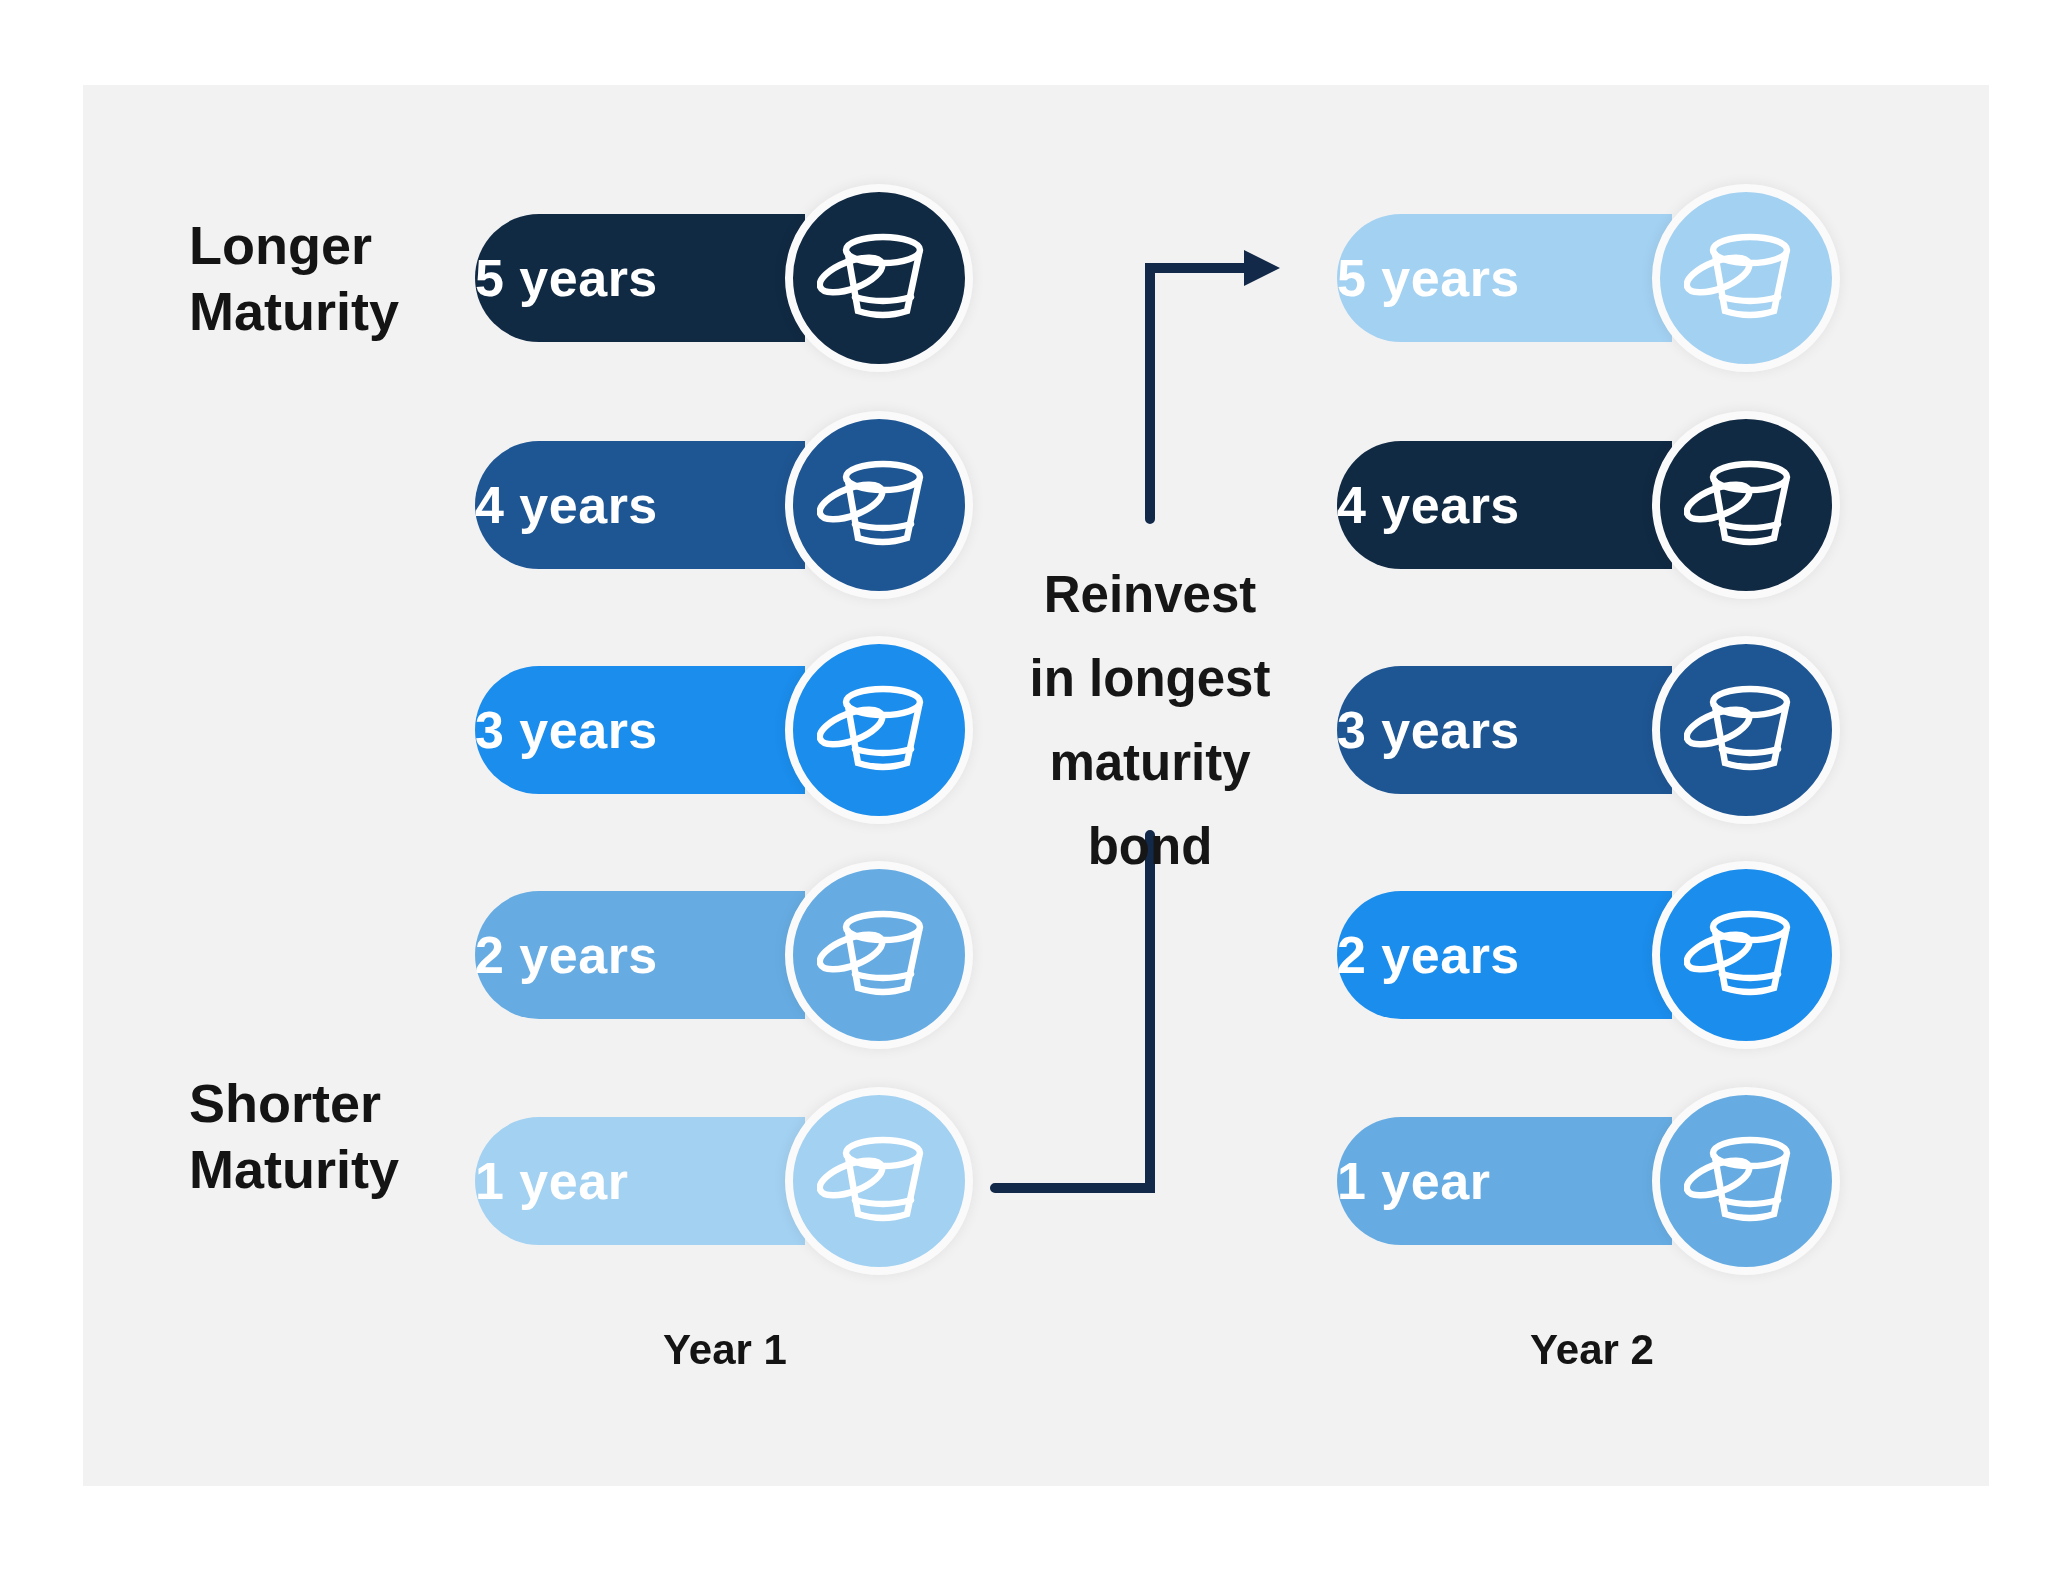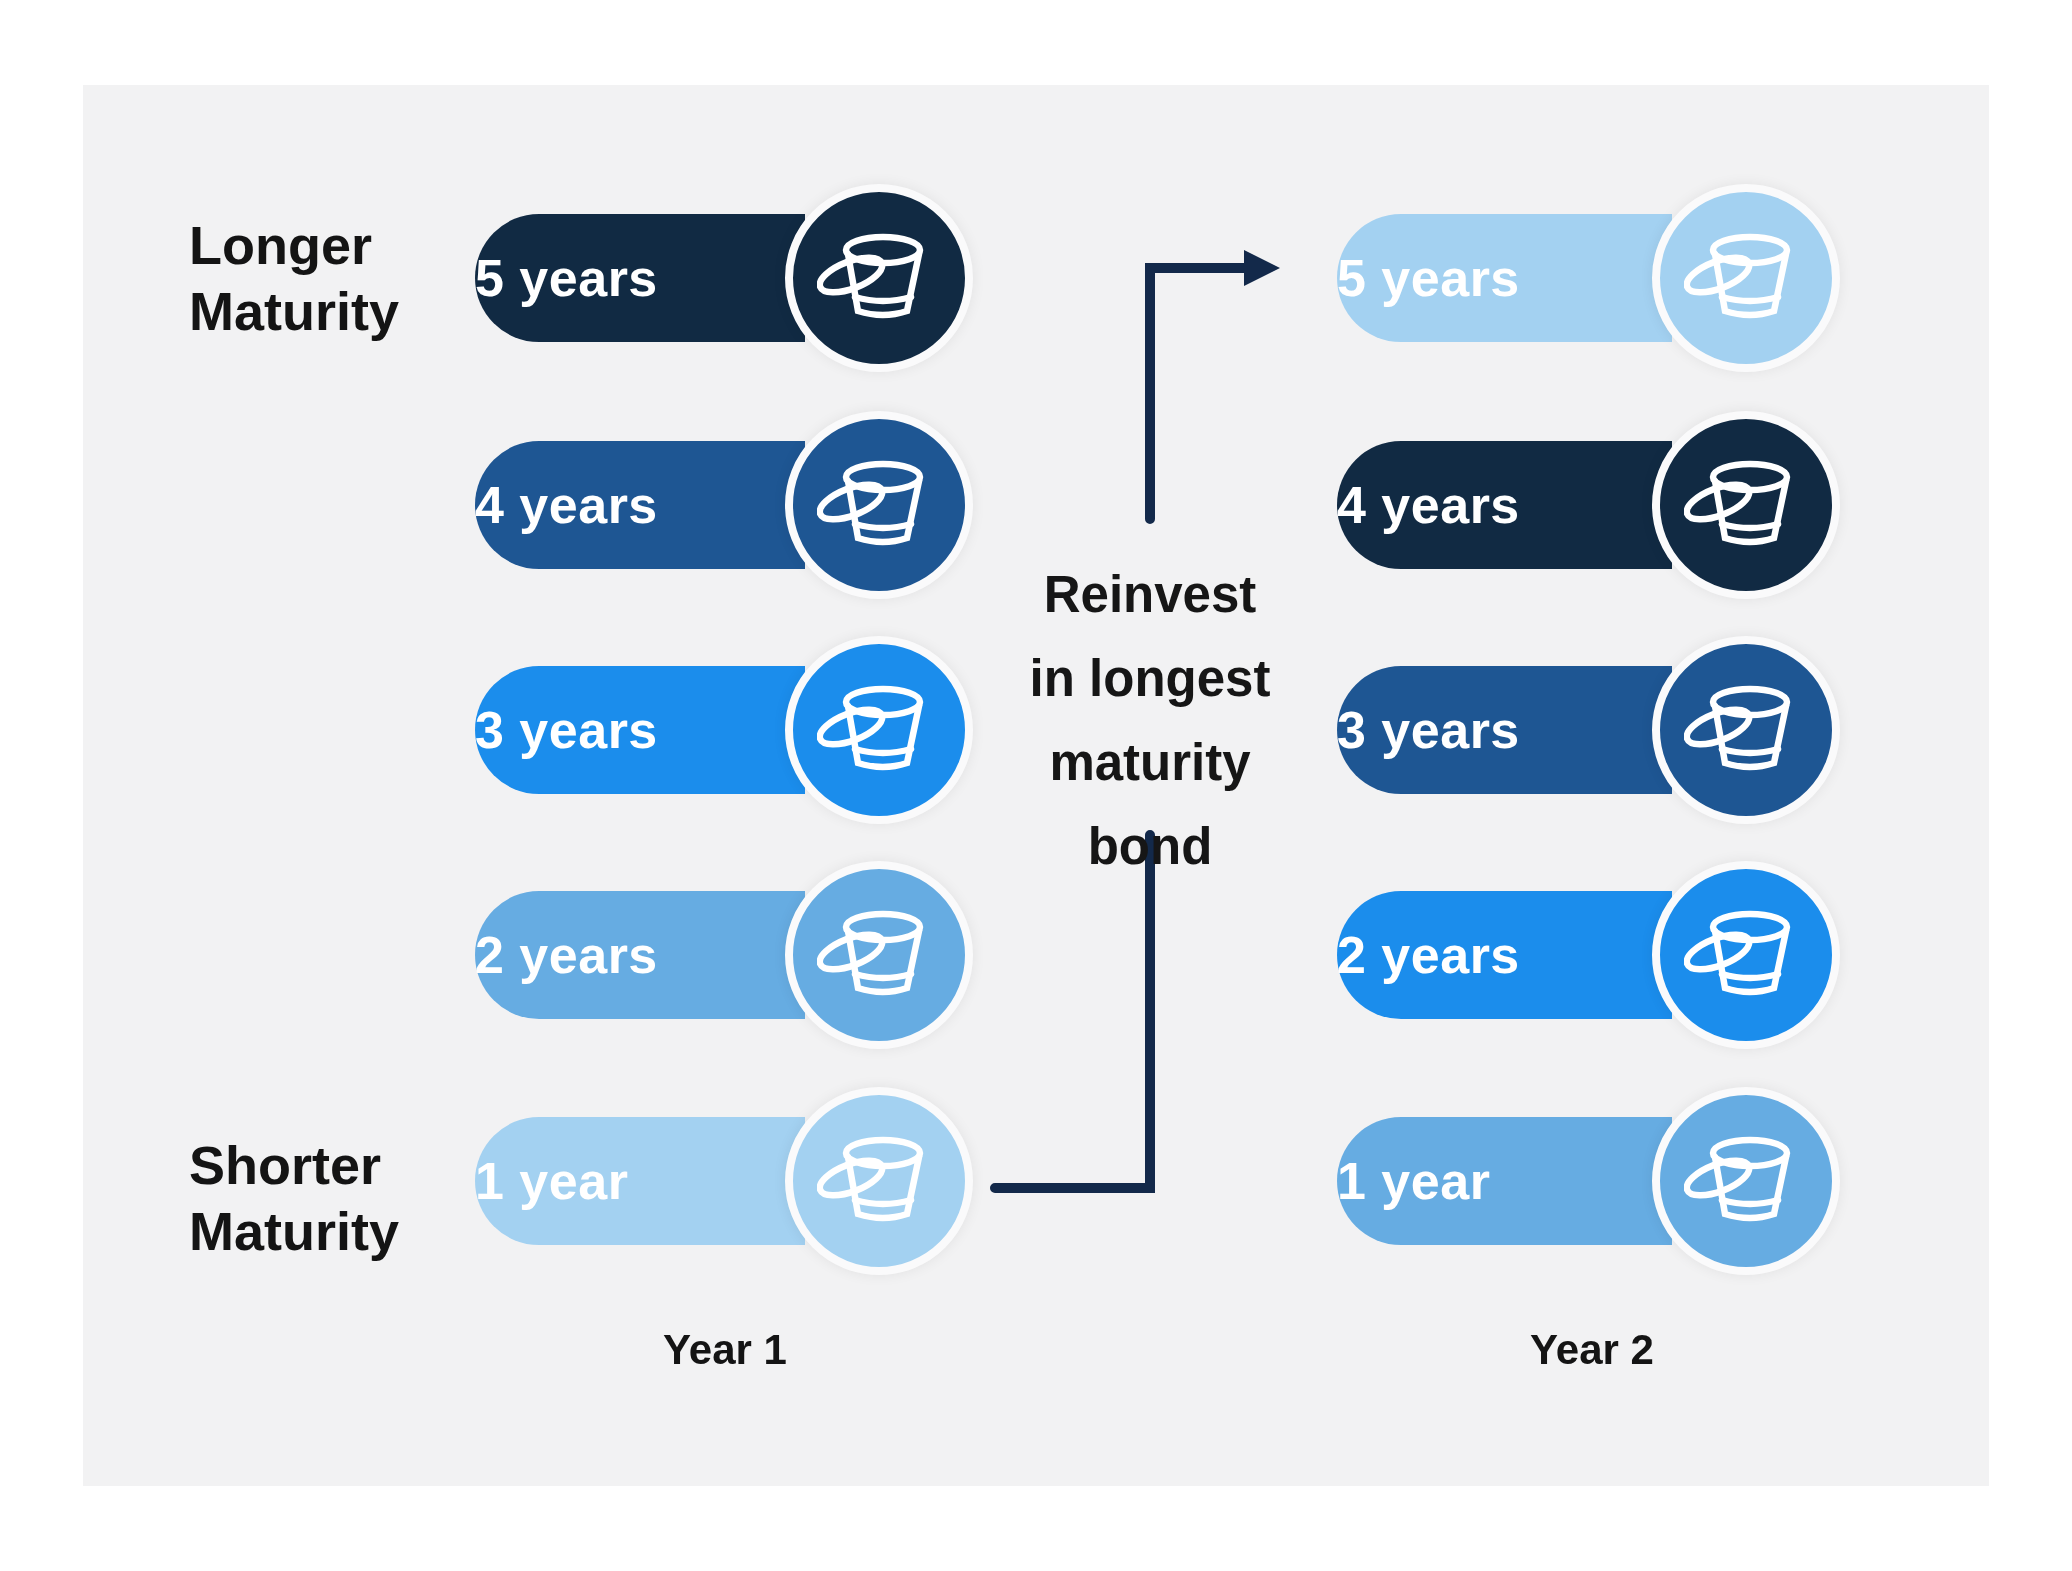--- a/index.html
+++ b/index.html
@@ -47,21 +47,21 @@
   #connector{position:absolute;left:0;top:0;}
 </style>
 </head>
 <body>
 
 <div id="stage" style="background: rgb(255, 255, 255);">
   <div id="panel" style="background: rgb(242, 242, 243);"></div>
 
   <div class="side-label" style="top:212px;">Longer
 Maturity</div>
-  <div class="side-label" style="top:1132px;">Shorter
+  <div class="side-label" style="top:1070px;">Shorter
 Maturity</div>
 
   <svg id="connector" width="2072" height="1571" viewBox="0 0 2072 1571">
     <path d="M995,1188 L1150,1188 L1150,835" fill="none" stroke-width="10" stroke-linecap="round" stroke="#13294a"></path>
     <path d="M1150,519 L1150,268 L1246,268" fill="none" stroke-width="10" stroke-linecap="round" stroke="#13294a"></path>
     <polygon points="1244,250 1244,286 1280,268" fill="#13294a"></polygon>
   </svg>
 
   <div id="annotation">Reinvest
 in longest

